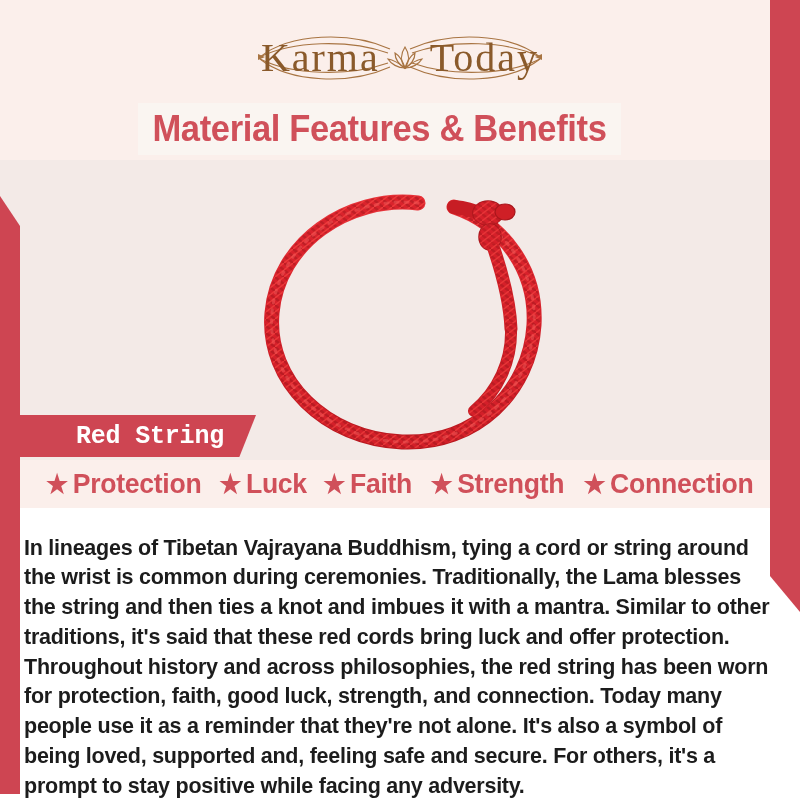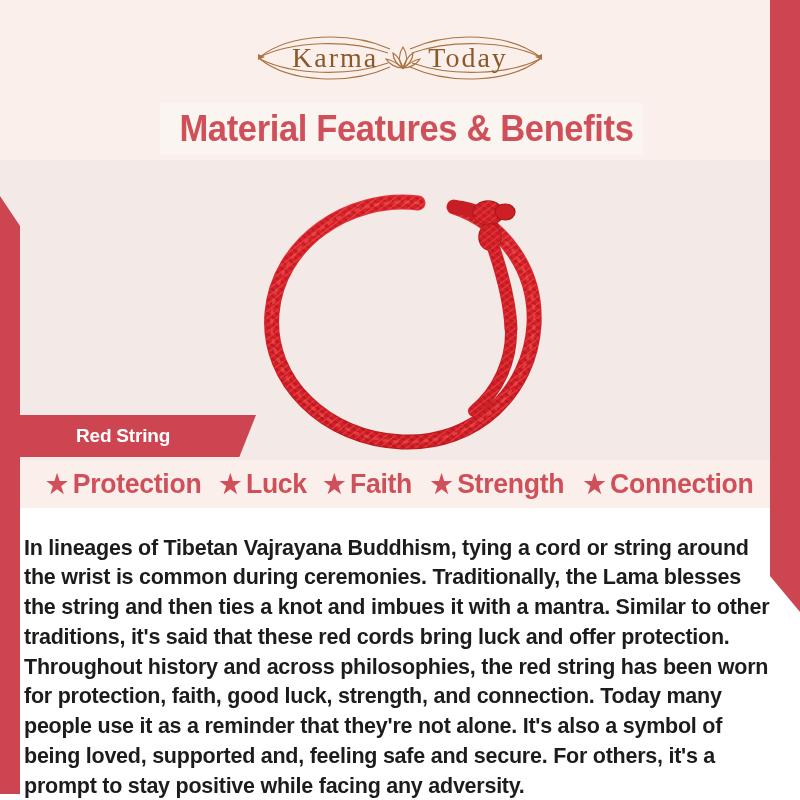--- a/index.html
+++ b/index.html
@@ -83,44 +83,44 @@
     height: 62px;
   }
   .logo-swirl {
     position: absolute;
     left: 0; top: 0;
     width: 340px; height: 62px;
     pointer-events: none;
   }
   .logo-word {
     font-family: "Liberation Serif", serif;
-    font-size: 28px;
+    font-size: 40px;
     letter-spacing: 2px;
     color: #8a5a2b;
     line-height: 1;
     position: relative;
     z-index: 2;
   }
   .logo-lotus {
     position: relative;
     z-index: 2;
     width: 38px;
     height: 30px;
     display: inline-block;
   }
 
   
   .title-banner {
     position: absolute;
-    left: 160px; top: 103px;
+    left: 138px; top: 103px;
     width: 483px; height: 52px;
     background: #faf5f1;
     display: flex;
     align-items: center;
-    justify-content: flex-end;
+    justify-content: center;
   }
   .title-text {
     font-family: "Liberation Sans Narrow", "Liberation Sans", sans-serif;
     font-weight: bold;
     font-size: 36px;
     color: #d0505a;
     letter-spacing: -0.4px;
     transform: scaleX(0.96);
     white-space: nowrap;
   }
@@ -138,23 +138,23 @@
     position: absolute;
     left: 18px; top: 415px;
     width: 238px; height: 42px;
     background: #ce4552;
     clip-path: polygon(0 0, 100% 0, 93% 100%, 0 100%);
     display: flex;
     align-items: center;
   }
   .label-text {
     color: #ffffff;
-    font-family: Liberation Sans, sans-serif;
+    font-family: Liberation Mono, monospace;
     font-weight: bold;
-    font-size: 19px;
+    font-size: 25px;
     padding-left: 58px;
     white-space: nowrap;
     letter-spacing: -0.2px;
   }
 
   
   .benefits-row {
     position: absolute;
     left: 20px; top: 462px;
     width: 760px; height: 44px;

